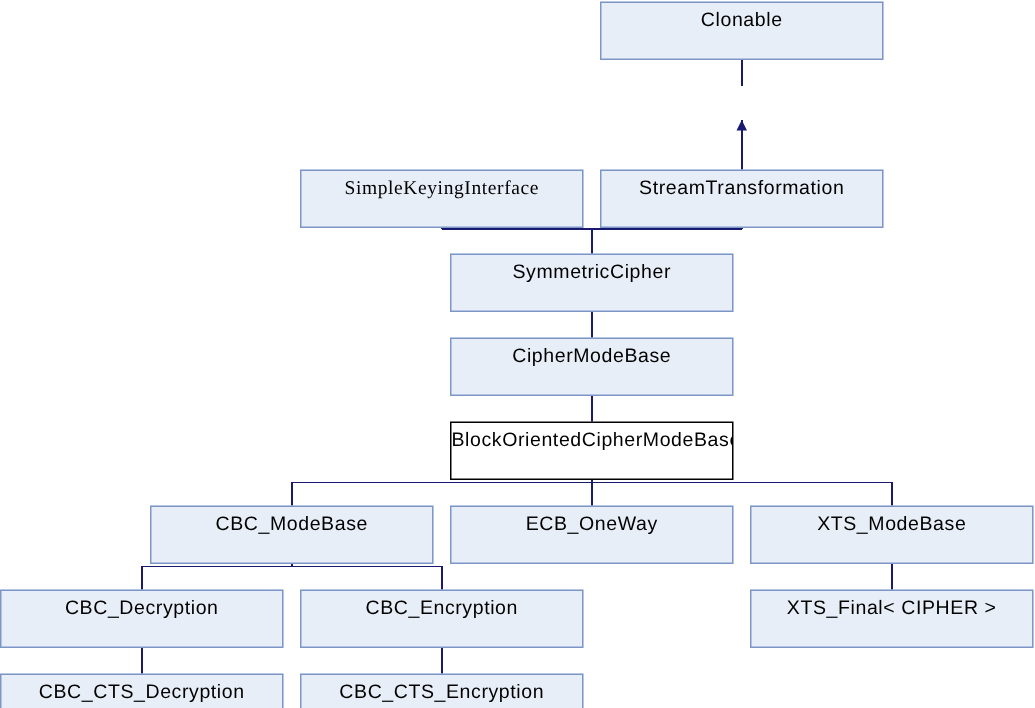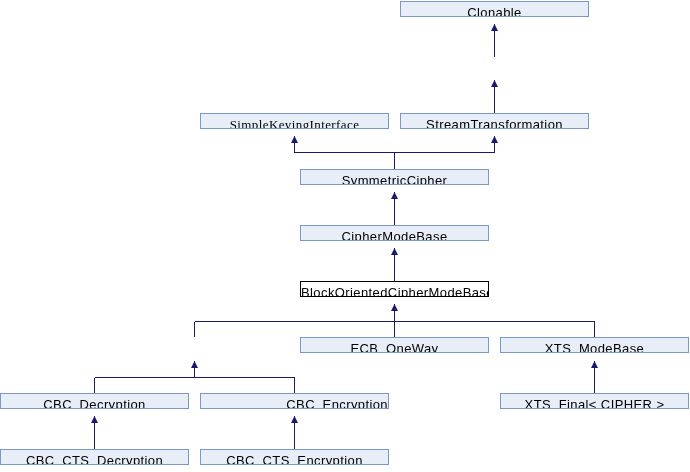--- a/index.html
+++ b/index.html
@@ -7,21 +7,21 @@
     position: relative;
     width: 690px;
     height: 472px;
     background: #ffffff;
     font-family: "Liberation Sans", sans-serif;
     overflow: hidden;
   }
   .node {
     position: absolute;
     width: 189px;
-    height: 16px;
+    height: 39px;
     box-sizing: border-box;
     background: #e8eef7;
     border: 1px solid #7d96c8;
     color: #000000;
     font-size: 13px;
     letter-spacing: 0.4px;
     line-height: 21px;
     text-align: center;
     white-space: nowrap;
     overflow: hidden;
@@ -114,28 +114,29 @@
   <div class="node" style="left:200px; top:113px;font-family:Liberation Serif, serif;">SimpleKeyingInterface</div>
 
   <div class="node" style="left:400px; top:113px;">StreamTransformation</div>
 
   <div class="node" style="left:300px; top:169px;">SymmetricCipher</div>
 
   <div class="node" style="left:300px; top:225px;">CipherModeBase</div>
 
   <div class="node current" style="left:300px; top:281px;">BlockOrientedCipherModeBase</div>
 
+  <div class="node" style="left:100px; top:337px;">CBC_ModeBase</div>
 
   <div class="node" style="left:300px; top:337px;">ECB_OneWay</div>
 
   <div class="node" style="left:500px; top:337px;">XTS_ModeBase</div>
 
   <div class="node" style="left:0px; top:393px;">CBC_Decryption</div>
 
-  <div class="node" style="left:200px; top:393px;text-align:right;">CBC_Encryption</div>
+  <div class="node" style="left:200px; top:393px;">CBC_Encryption</div>
 
   <div class="node" style="left:500px; top:393px;text-align:center;">XTS_Final&lt; CIPHER &gt;</div>
 
   <div class="node" style="left:0px; top:449px;">CBC_CTS_Decryption</div>
 
   <div class="node" style="left:200px; top:449px;">CBC_CTS_Encryption</div>
 
 </div>
 
 </body></html>

